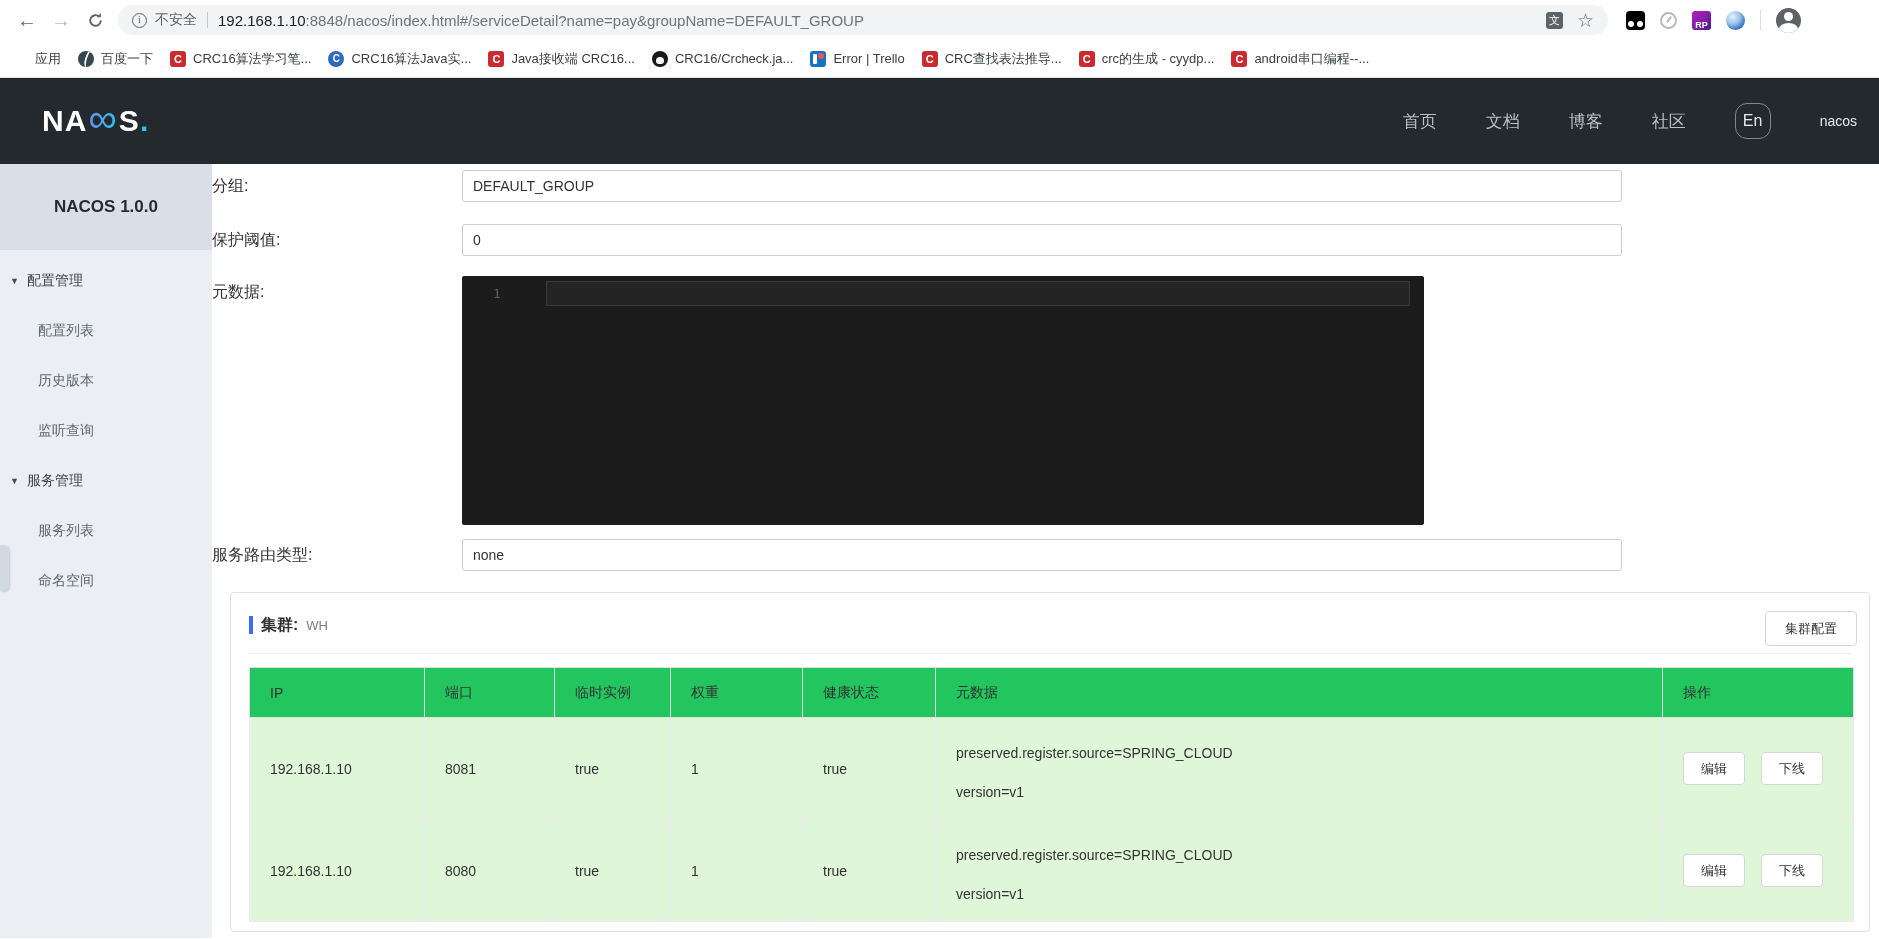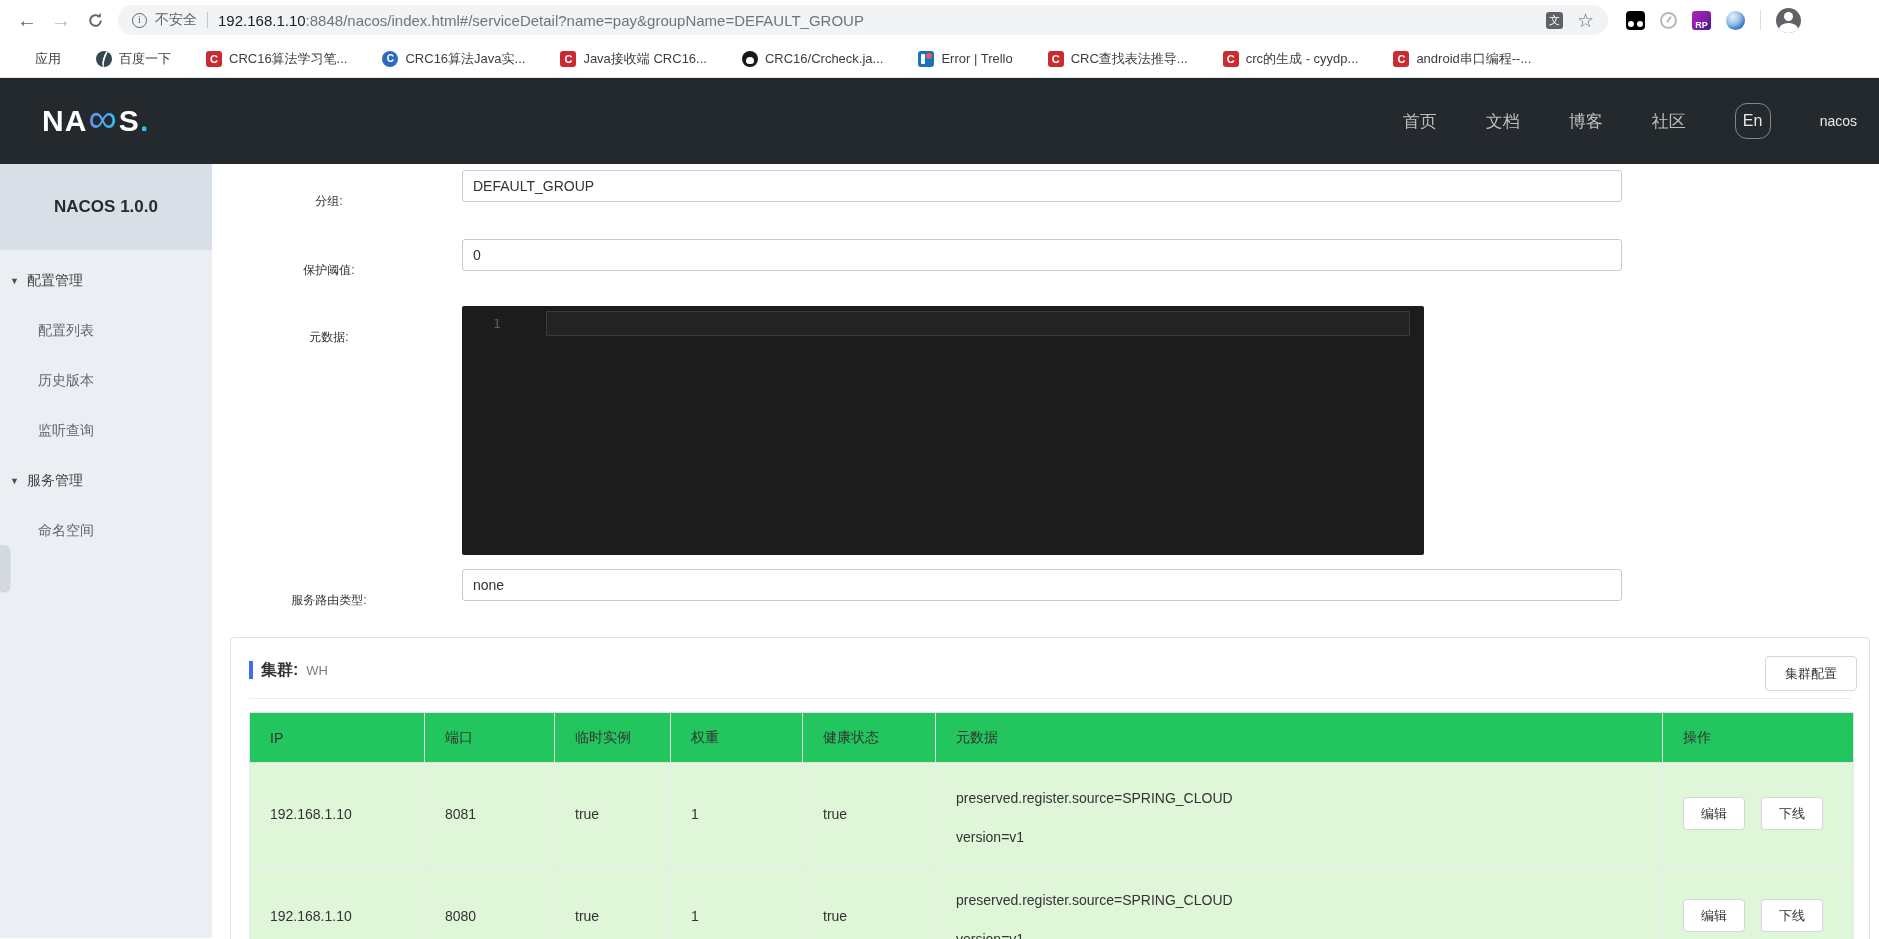--- a/index.html
+++ b/index.html
@@ -36,21 +36,21 @@
   .orb-icon { width:19px; height:19px; border-radius:50%;
     background:radial-gradient(circle at 35% 30%,#e8f1fa 0%,#9cc3e8 40%,#2e6fc0 75%,#1b4f9c 100%); }
   .profile-div { width:1px; height:20px; background:#dadce0; }
   .avatar-icon { width:25px; height:25px; border-radius:50%; background:#5f6368; position:relative; overflow:hidden; }
   .avatar-icon::before { content:""; position:absolute; top:4px; left:8px; width:9px; height:9px;
     border-radius:50%; background:#fff; }
   .avatar-icon::after { content:""; position:absolute; top:15px; left:3px; width:19px; height:12px;
     border-radius:50%; background:#fff; }
 
   
-  .bookmarks { height:38px; display:flex; align-items:center; padding:0 12px; gap:35px;
+  .bookmarks { height:38px; display:flex; align-items:center; padding:0 12px; gap:17px;
     border-bottom:1px solid #e4e6e8; background:#fff; }
   .bm { display:flex; align-items:center; gap:7px; font-size:13px; color:#3c4043; white-space:nowrap; }
   .bm-ic { width:16px; height:16px; flex:0 0 16px; display:flex; align-items:center; justify-content:center; }
   .ic-apps { display:grid; grid-template-columns:repeat(3,4px); grid-template-rows:repeat(3,4px); gap:1px; }
   .ic-apps i { border-radius:1px; }
   .ic-apps i:nth-child(1){background:#ea4335}.ic-apps i:nth-child(2){background:#4285f4}
   .ic-apps i:nth-child(3){background:#34a853}.ic-apps i:nth-child(4){background:#fbbc05}
   .ic-apps i:nth-child(5){background:#4285f4}.ic-apps i:nth-child(6){background:#ea4335}
   .ic-apps i:nth-child(7){background:#34a853}.ic-apps i:nth-child(8){background:#fbbc05}
   .ic-apps i:nth-child(9){background:#4285f4}
@@ -91,22 +91,22 @@
   .menu { padding-top:6px; }
   .m-top { height:50px; display:flex; align-items:center; font-size:14px; color:#3f4347; }
   .m-top .arrow { font-size:9px; color:#4a4e52; margin-left:10px; width:10px; }
   .m-top .m-label { margin-left:7px; }
   .m-sub { height:50px; display:flex; align-items:center; padding-left:38px; font-size:14px; color:#5f6670; }
   .collapse-tab { position:absolute; left:0; top:381px; width:9px; height:46px; background:#d3d9e0;
     border-radius:0 5px 5px 0; box-shadow:1px 1px 2px rgba(0,0,0,.15); }
 
   .content { flex:1; background:#fff; padding-top:6px; }
   .frow { display:flex; }
-  .flabel { width:250px; flex:0 0 250px; text-align:center; padding-right:16px; font-size:12px;
-    color:#333; line-height:32px;margin-top:15px; }
+  .flabel { width:250px; flex:0 0 250px; text-align:left; padding-right:16px; font-size:16px;
+    color:#333; line-height:32px; }
   .f-input { width:1160px; height:32px; border:1px solid #c9ccd2; border-radius:3px; padding:0 10px;
     font-size:14px; color:#333; font-family:"Liberation Sans",sans-serif; background:#fff; outline:none; }
   .mb22{margin-bottom:22px}.mb20{margin-bottom:20px}.mb14{margin-bottom:14px}.mb21{margin-bottom:21px}
 
   
   .editor { width:962px; height:249px; background:#1c1c1c; position:relative; border-radius:2px; }
   .editor .gutter { position:absolute; left:0; top:0; width:70px; height:100%; text-align:center; }
   .editor .lineno { margin-top:6px; font-family:"DejaVu Sans Mono","Liberation Mono",monospace;
     font-size:13px; color:#5a5d60; line-height:24px; }
   .editor .cur-line { position:absolute; left:84px; right:14px; top:5px; height:25px;
@@ -240,20 +240,21 @@
         <span class="arrow">▼</span>
         <span class="m-label">配置管理</span>
       </div>
       <div class="m-sub">配置列表</div>
       <div class="m-sub">历史版本</div>
       <div class="m-sub">监听查询</div>
       <div class="m-top">
         <span class="arrow">▼</span>
         <span class="m-label">服务管理</span>
       </div>
+      <div class="m-sub">服务列表</div>
       <div class="m-sub">命名空间</div>
     </div>
     <div class="collapse-tab"></div>
   </aside>
 
   <main class="content">
     <div class="frow mb22">
       <div class="flabel">分组:</div>
       <input class="f-input" value="DEFAULT_GROUP" style="">
     </div>

